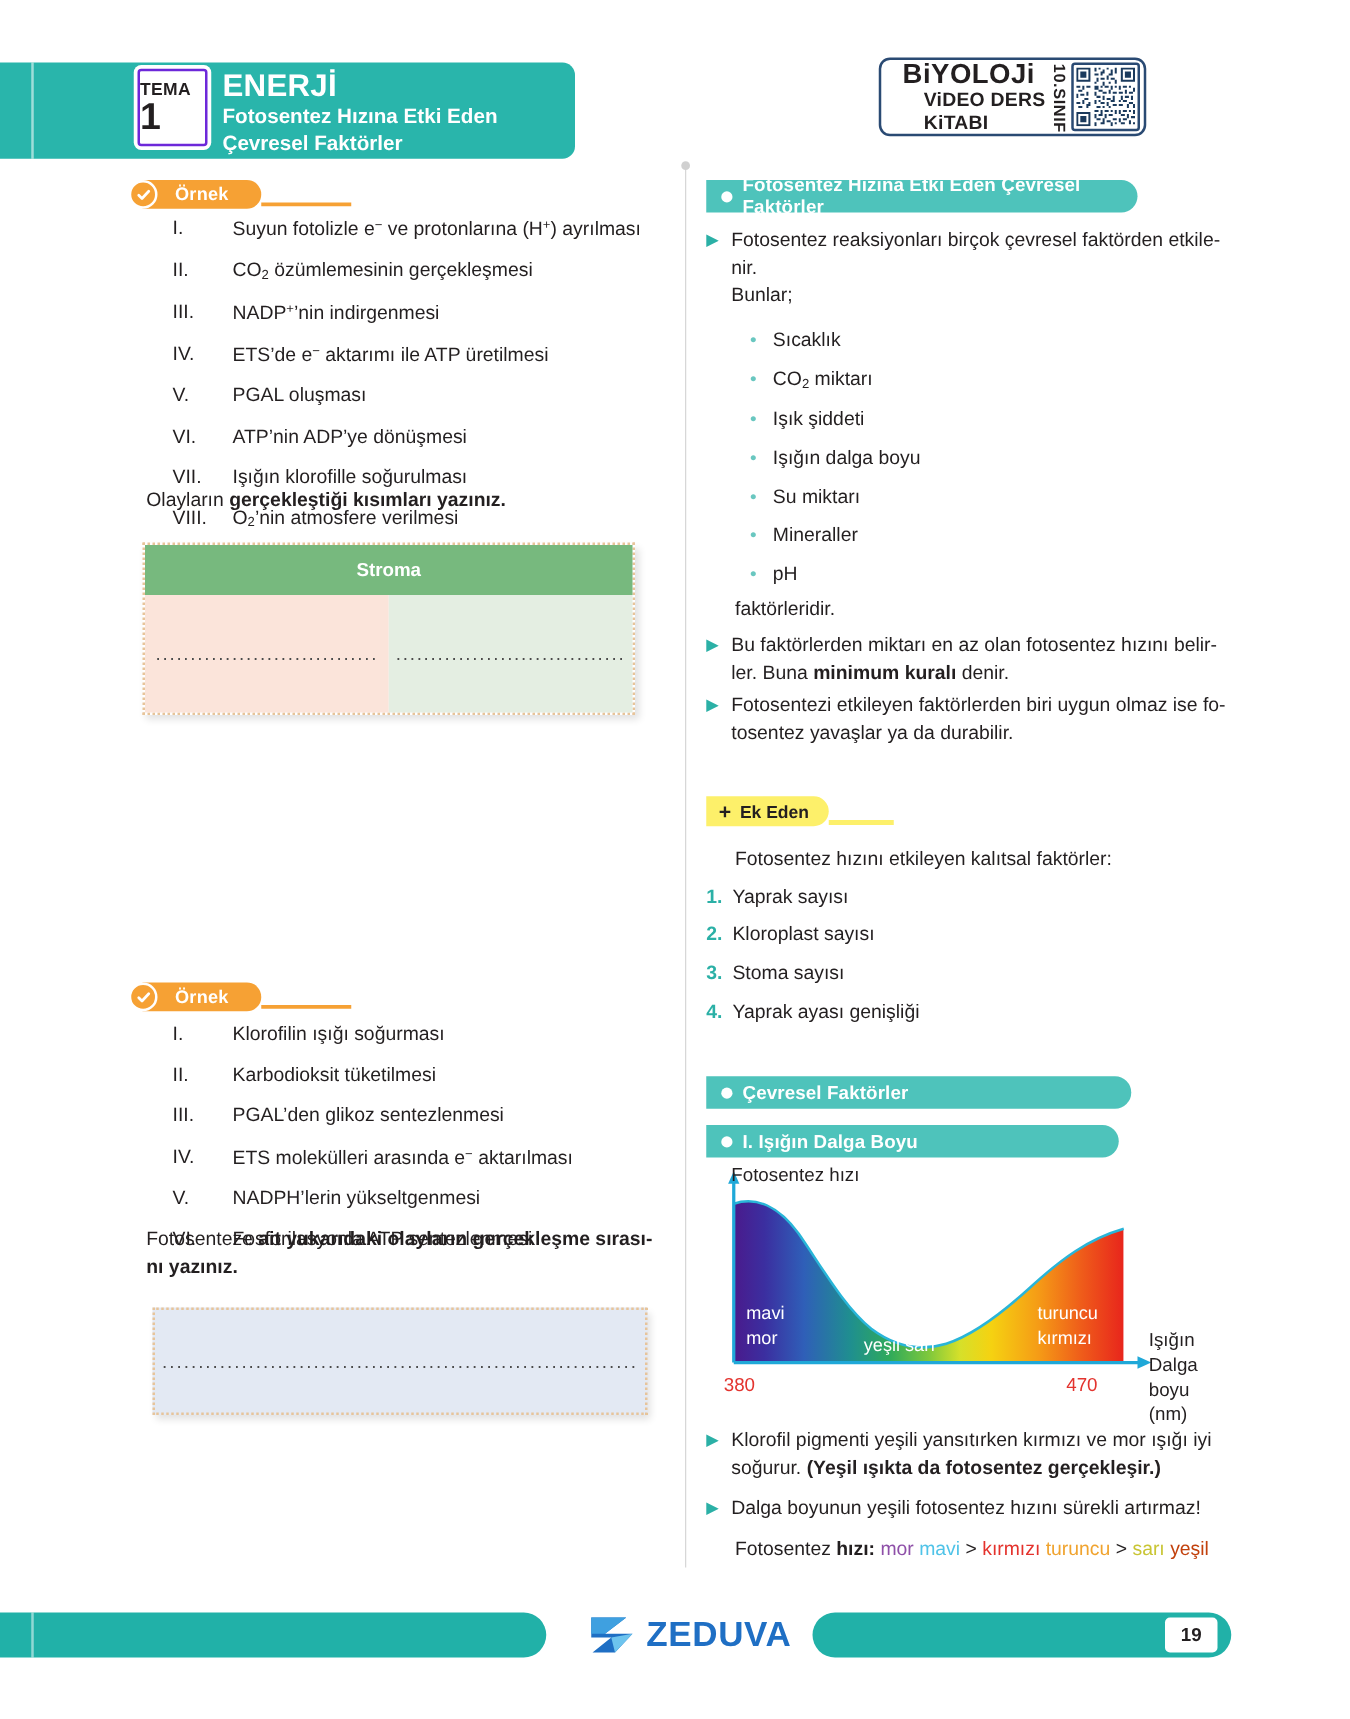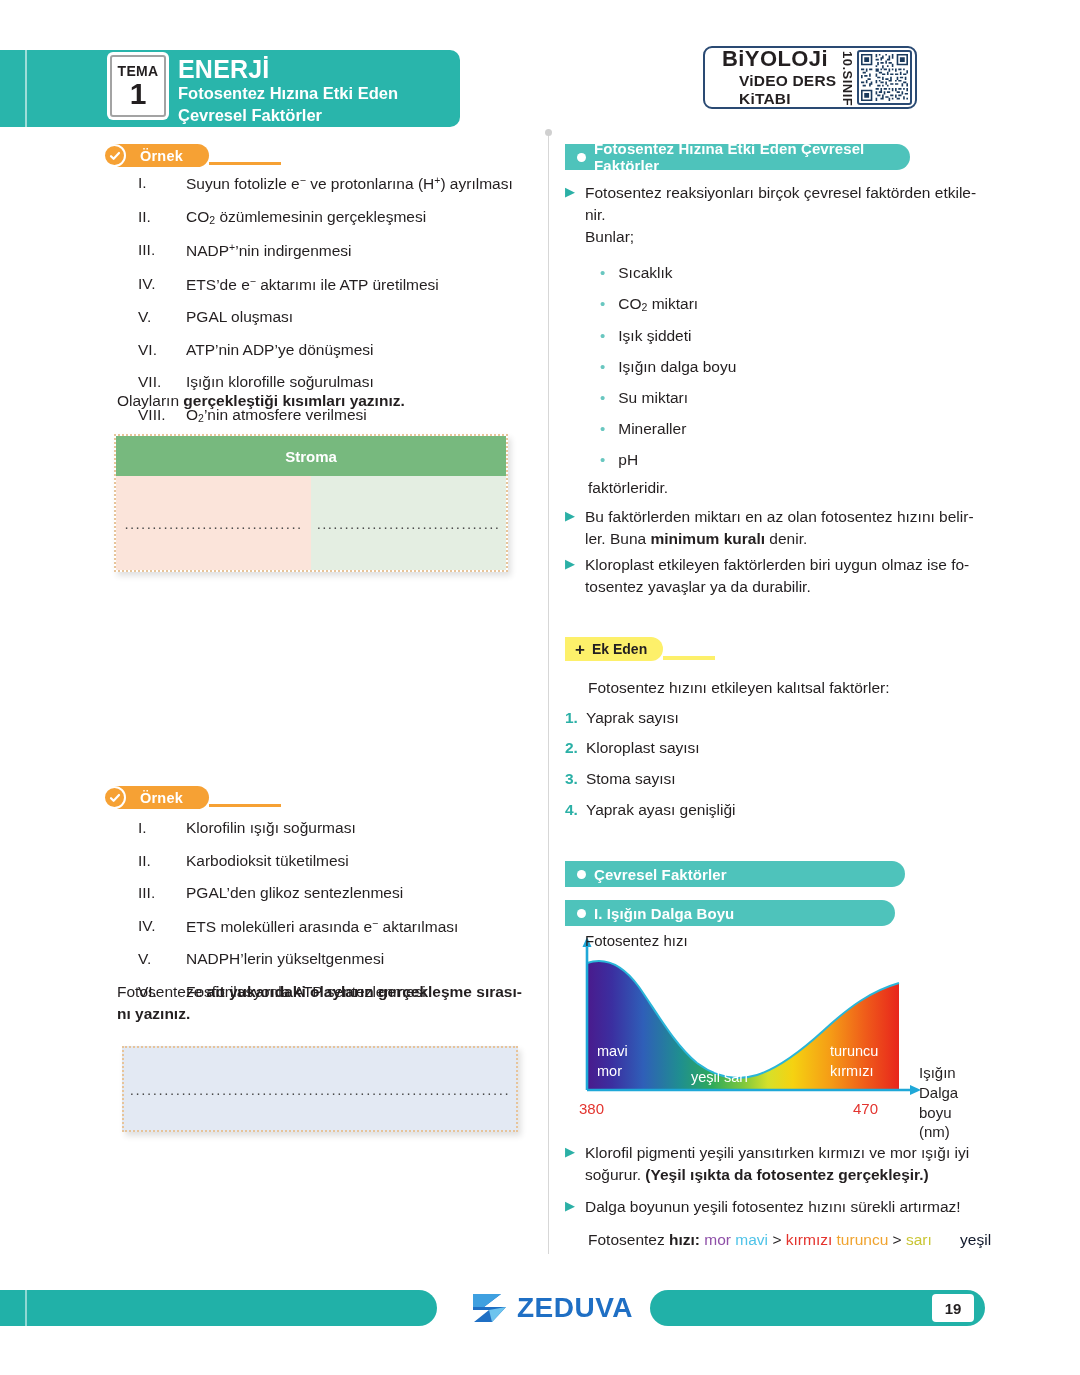--- a/index.html
+++ b/index.html
@@ -20,22 +20,22 @@
     border-top-right-radius: 10px; border-bottom-right-radius: 10px;
     display: flex; align-items: center;
   }
   .header-sep {
     position: absolute; left: 25px; top: 50px;
     width: 2px; height: 77px; background: rgba(255,255,255,.55);
   }
   .tema-box {
     position: absolute; left: 110px; top: 55px;
     width: 56px; height: 62px; background: #fff;
-    border: 2px solid #a3a3a3; border-radius: 3px;
-    display: flex; flex-direction: column; align-items: center; justify-content: center;
+    border: 2px solid #6d28d9; border-radius: 3px;
+    display: flex; flex-direction: column; align-items: flex-start; justify-content: center;
     box-shadow: 0 0 0 3px #fff;
   }
   .tema-word { font-size: 14px; font-weight: bold; letter-spacing: .3px; line-height: 1; }
   .tema-num { font-size: 30px; font-weight: bold; line-height: 1; margin-top: 1px; }
   .header-titles { position: absolute; left: 178px; top: 56px; color: #fff; }
   .header-main { font-size: 25px; font-weight: bold; letter-spacing: .2px; line-height: 1.05; }
   .header-sub { font-size: 16.5px; font-weight: bold; line-height: 1.17; margin-top: 2px; }
 
   
   .book-badge {
@@ -150,21 +150,21 @@
   .chart-xlabel { position: absolute; left: 354px; top: 128px; font-size: 15px; line-height: 1.32; }
   .tick-380 { position: absolute; left: 14px; top: 165px; font-size: 15px; color: #e3342f; }
   .tick-750 { position: absolute; left: 288px; top: 165px; font-size: 15px; color: #e3342f; }
   .spec-label { position: absolute; color: #fff; font-size: 14.5px; line-height: 1.28; }
 
   
   .order-line { position: absolute; font-size: 15.5px; }
   .order-line b { font-weight: bold; }
   .c-mor { color: #8e4fa8; } .c-mavi { color: #4fc3e8; }
   .c-kirmizi { color: #e4322c; } .c-turuncu { color: #f0a32e; }
-  .c-sari { color: #c9c534; } .c-yesil { color: #0f172a; margin-left: 24px; }
+  .c-sari { color: #c9c534; } .c-yesil { color: #c2410c; }
 
   
   .foot-left { position: absolute; left: 0; top: 1290px; width: 437px; height: 36px;
     background: #21b1a8; border-top-right-radius: 18px; border-bottom-right-radius: 18px; }
   .foot-left-sep { position: absolute; left: 25px; top: 1290px; width: 2px; height: 36px; background: rgba(255,255,255,.5); }
   .foot-right { position: absolute; left: 650px; top: 1290px; width: 335px; height: 36px;
     background: #21b1a8; border-radius: 18px; }
   .page-num { position: absolute; left: 932px; top: 1294px; width: 42px; height: 28px;
     background: #fff; border-radius: 4px; display: flex; align-items: center; justify-content: center;
     font-size: 15px; font-weight: bold; }
@@ -384,21 +384,21 @@
     <span class="arrow-glyph">▶</span>
     <span>
       <span>Bu faktörlerden miktarı en az olan fotosentez hızını belir-</span><br>
       <span>ler. Buna </span><b>minimum kuralı</b><span> denir.</span>
     </span>
   </div>
 
   <div class="arrow-item" style="left:565px; top:554px; width:420px;">
     <span class="arrow-glyph">▶</span>
     <span>
-      <span>Kloroplast etkileyen faktörlerden biri uygun olmaz ise fo-</span><br>
+      <span>Fotosentezi etkileyen faktörlerden biri uygun olmaz ise fo-</span><br>
       <span>tosentez yavaşlar ya da durabilir.</span>
     </span>
   </div>
 
   <div class="ek-tab" style="left:565px; top:637px;">
     <div class="ek-shape">
       <span class="ek-plus">+</span>
       <span>Ek Eden</span>
     </div>
     <div class="ek-rule"></div>

